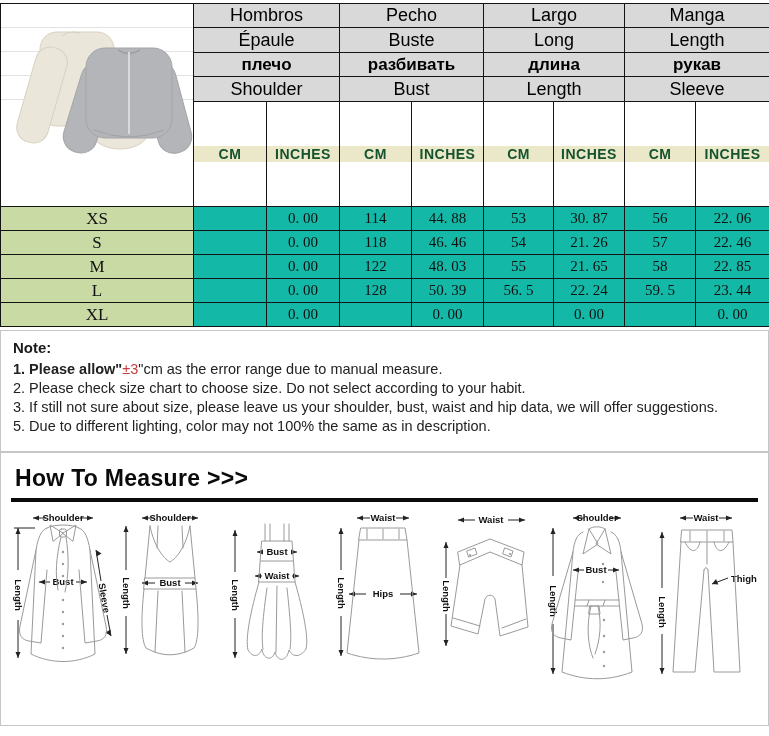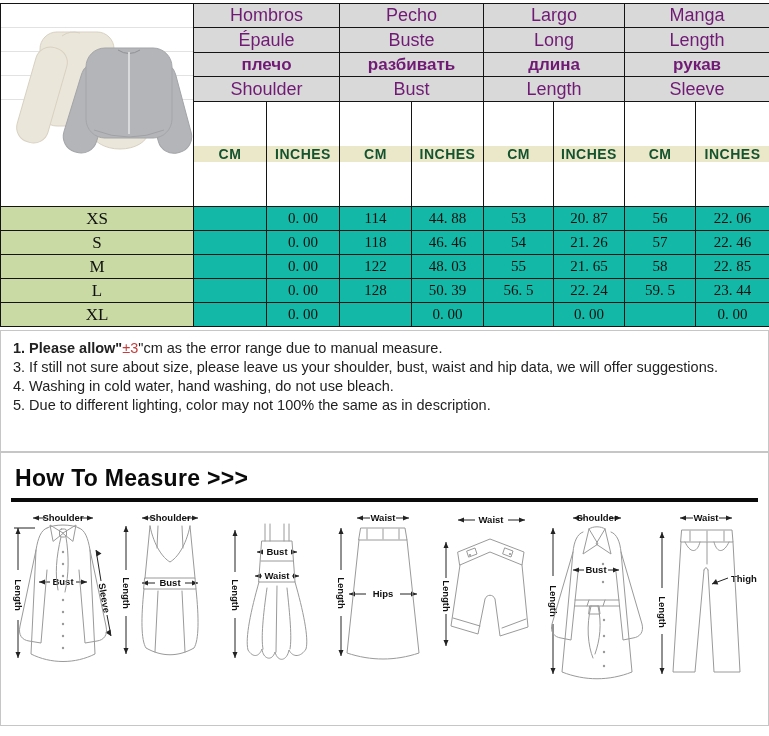--- a/index.html
+++ b/index.html
@@ -5,21 +5,21 @@
   html,body{margin:0;padding:0;background:#fff;}
   body{width:769px;height:736px;font-family:"Liberation Sans",sans-serif;color:#1a1a1a;overflow:hidden;}
   .page{width:769px;padding-top:3px;box-sizing:border-box;}
 
   
   table.size-table{border-collapse:collapse;table-layout:fixed;width:769px;}
   table.size-table td{border:1px solid #141414;padding:0;text-align:center;vertical-align:middle;overflow:hidden;}
   tr.lang-row{height:24px;}
   tr.unit-row{height:103px;}
   tr.data-row{height:24px;margin-top:48px;}
-  td.lang-cell{background:#d9d9d9;font-size:18px;color:#701a75;}
+  td.lang-cell{background:#d9d9d9;font-size:18px;color:#000000;}
   td.lang-cell.ru{font-weight:bold;font-size:17px;margin-top:16px;}
   td.img-cell{background:#fff;
     background-image:
       linear-gradient(#e2e2e2,#e2e2e2),
       linear-gradient(#e2e2e2,#e2e2e2),
       linear-gradient(#e2e2e2,#e2e2e2),
       linear-gradient(#e2e2e2,#e2e2e2);
     background-size:100% 1px;
     background-repeat:no-repeat;
     background-position:0 23px,0 47px,0 71px,0 95px;}
@@ -140,21 +140,21 @@
             <div class="unit-pill">INCHES</div>
           </td>
     </tr>
     <tr class="data-row">
       <td class="size-cell">XS</td>
       <td class="num-cell"></td>
       <td class="num-cell">0. 00</td>
       <td class="num-cell">114</td>
       <td class="num-cell">44. 88</td>
       <td class="num-cell">53</td>
-      <td class="num-cell">20. 87</td>
+      <td class="num-cell">30. 87</td>
       <td class="num-cell">56</td>
       <td class="num-cell">22. 06</td>
     </tr>
     <tr class="data-row">
       <td class="size-cell">S</td>
       <td class="num-cell"></td>
       <td class="num-cell">0. 00</td>
       <td class="num-cell">118</td>
       <td class="num-cell">46. 46</td>
       <td class="num-cell">54</td>
@@ -192,23 +192,24 @@
       <td class="num-cell">0. 00</td>
       <td class="num-cell"></td>
       <td class="num-cell">0. 00</td>
       <td class="num-cell"></td>
       <td class="num-cell">0. 00</td>
     </tr>
   </tbody>
     </table>
 
   <div class="note-box">
+    <div class="note-title">Note:</div>
     <div class="note-line"><span class="b">1. Please allow"</span><span class="red">±3</span><span>"cm as the error range due to manual measure.</span></div>
+    <div class="note-line">2. Please check size chart to choose size. Do not select according to your habit.</div>
     <div class="note-line">3. If still not sure about size, please leave us your shoulder, bust, waist and hip data, we will offer suggestions.</div>
-    <div class="note-line">4. Washing in cold water, hand washing, do not use bleach.</div>
     <div class="note-line">5. Due to different lighting,  color may not 100% the same as in description.</div>
   </div>
 
   <div class="measure-box">
     <div class="measure-title">How To Measure &gt;&gt;&gt;</div>
     <div class="measure-rule"></div>
     <div class="diagrams">
 
       <svg width="106" height="185" viewBox="0 0 106 185">
         <path class="dim" d="M22,10 L35,10 M69,10 L82,10 M3,20 L24,20 M7,20 L7,62 M7,112 L7,150 M28,74 L39,74 M65,74 L76,74 M85,42 L90,73 M96,107 L100,128"></path>

